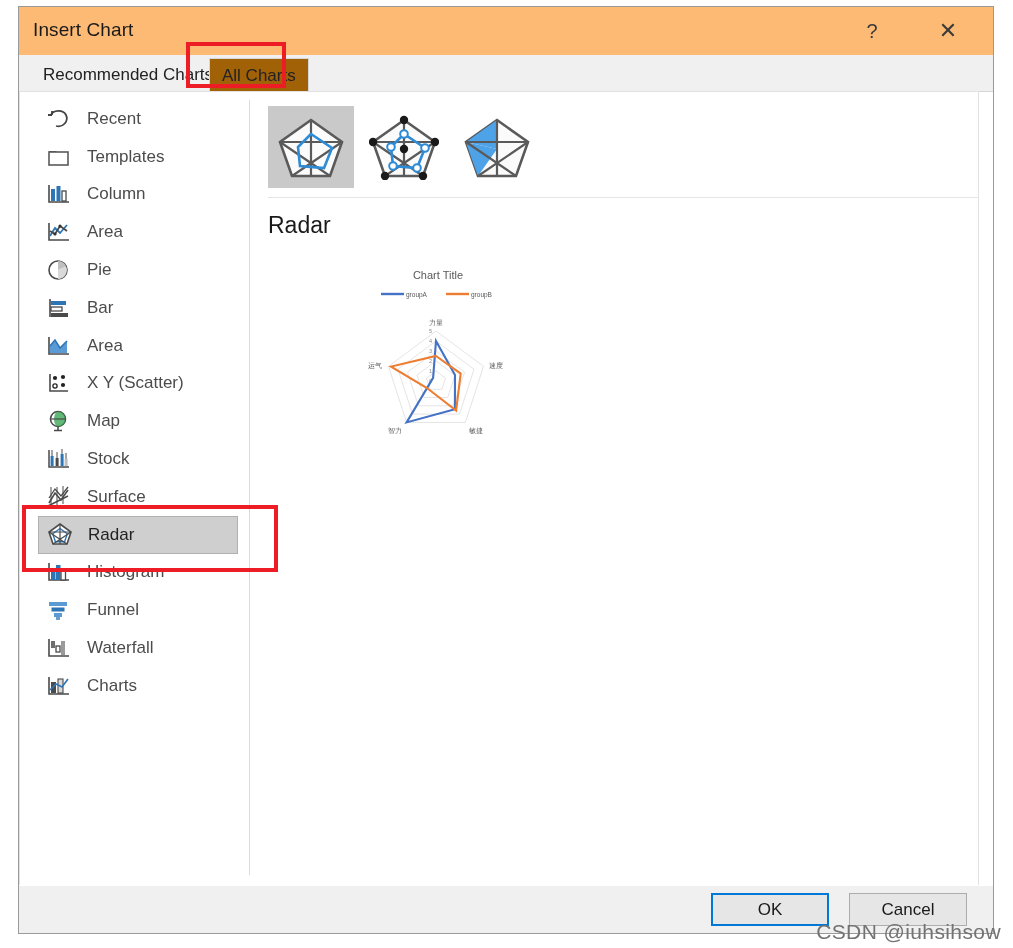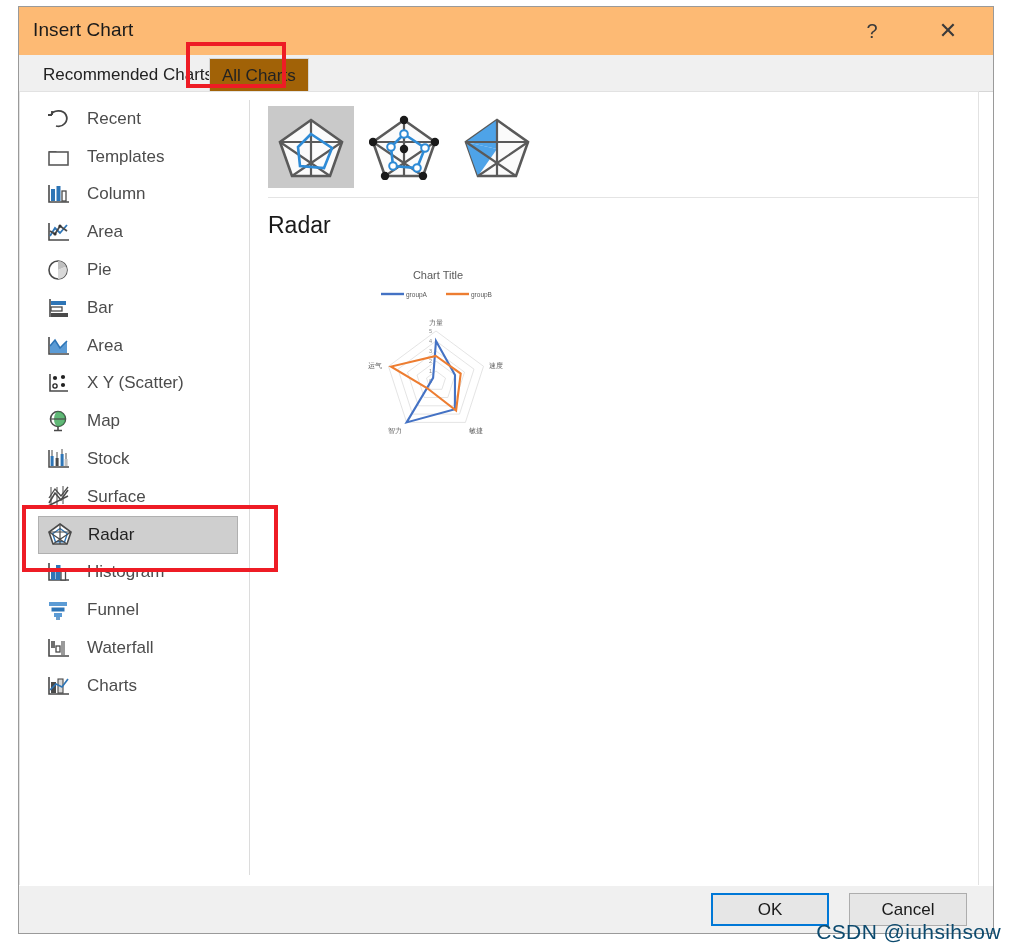--- a/index.html
+++ b/index.html
@@ -243,21 +243,21 @@
   }
   #annot-all-charts { left: 186px; top: 42px; width: 100px; height: 46px; }
   #annot-radar { left: 22px; top: 505px; width: 256px; height: 67px; }
 
   
   #watermark {
     position: absolute;
     right: 12px;
     bottom: 4px;
     font-size: 21px;
-    color: #0c4a6e;
+    color: #737373;
     letter-spacing: .4px;
     white-space: nowrap;
   }
   svg { display: block; }
 </style>
 </head>
 <body>
 
 <div id="dialog">
 

